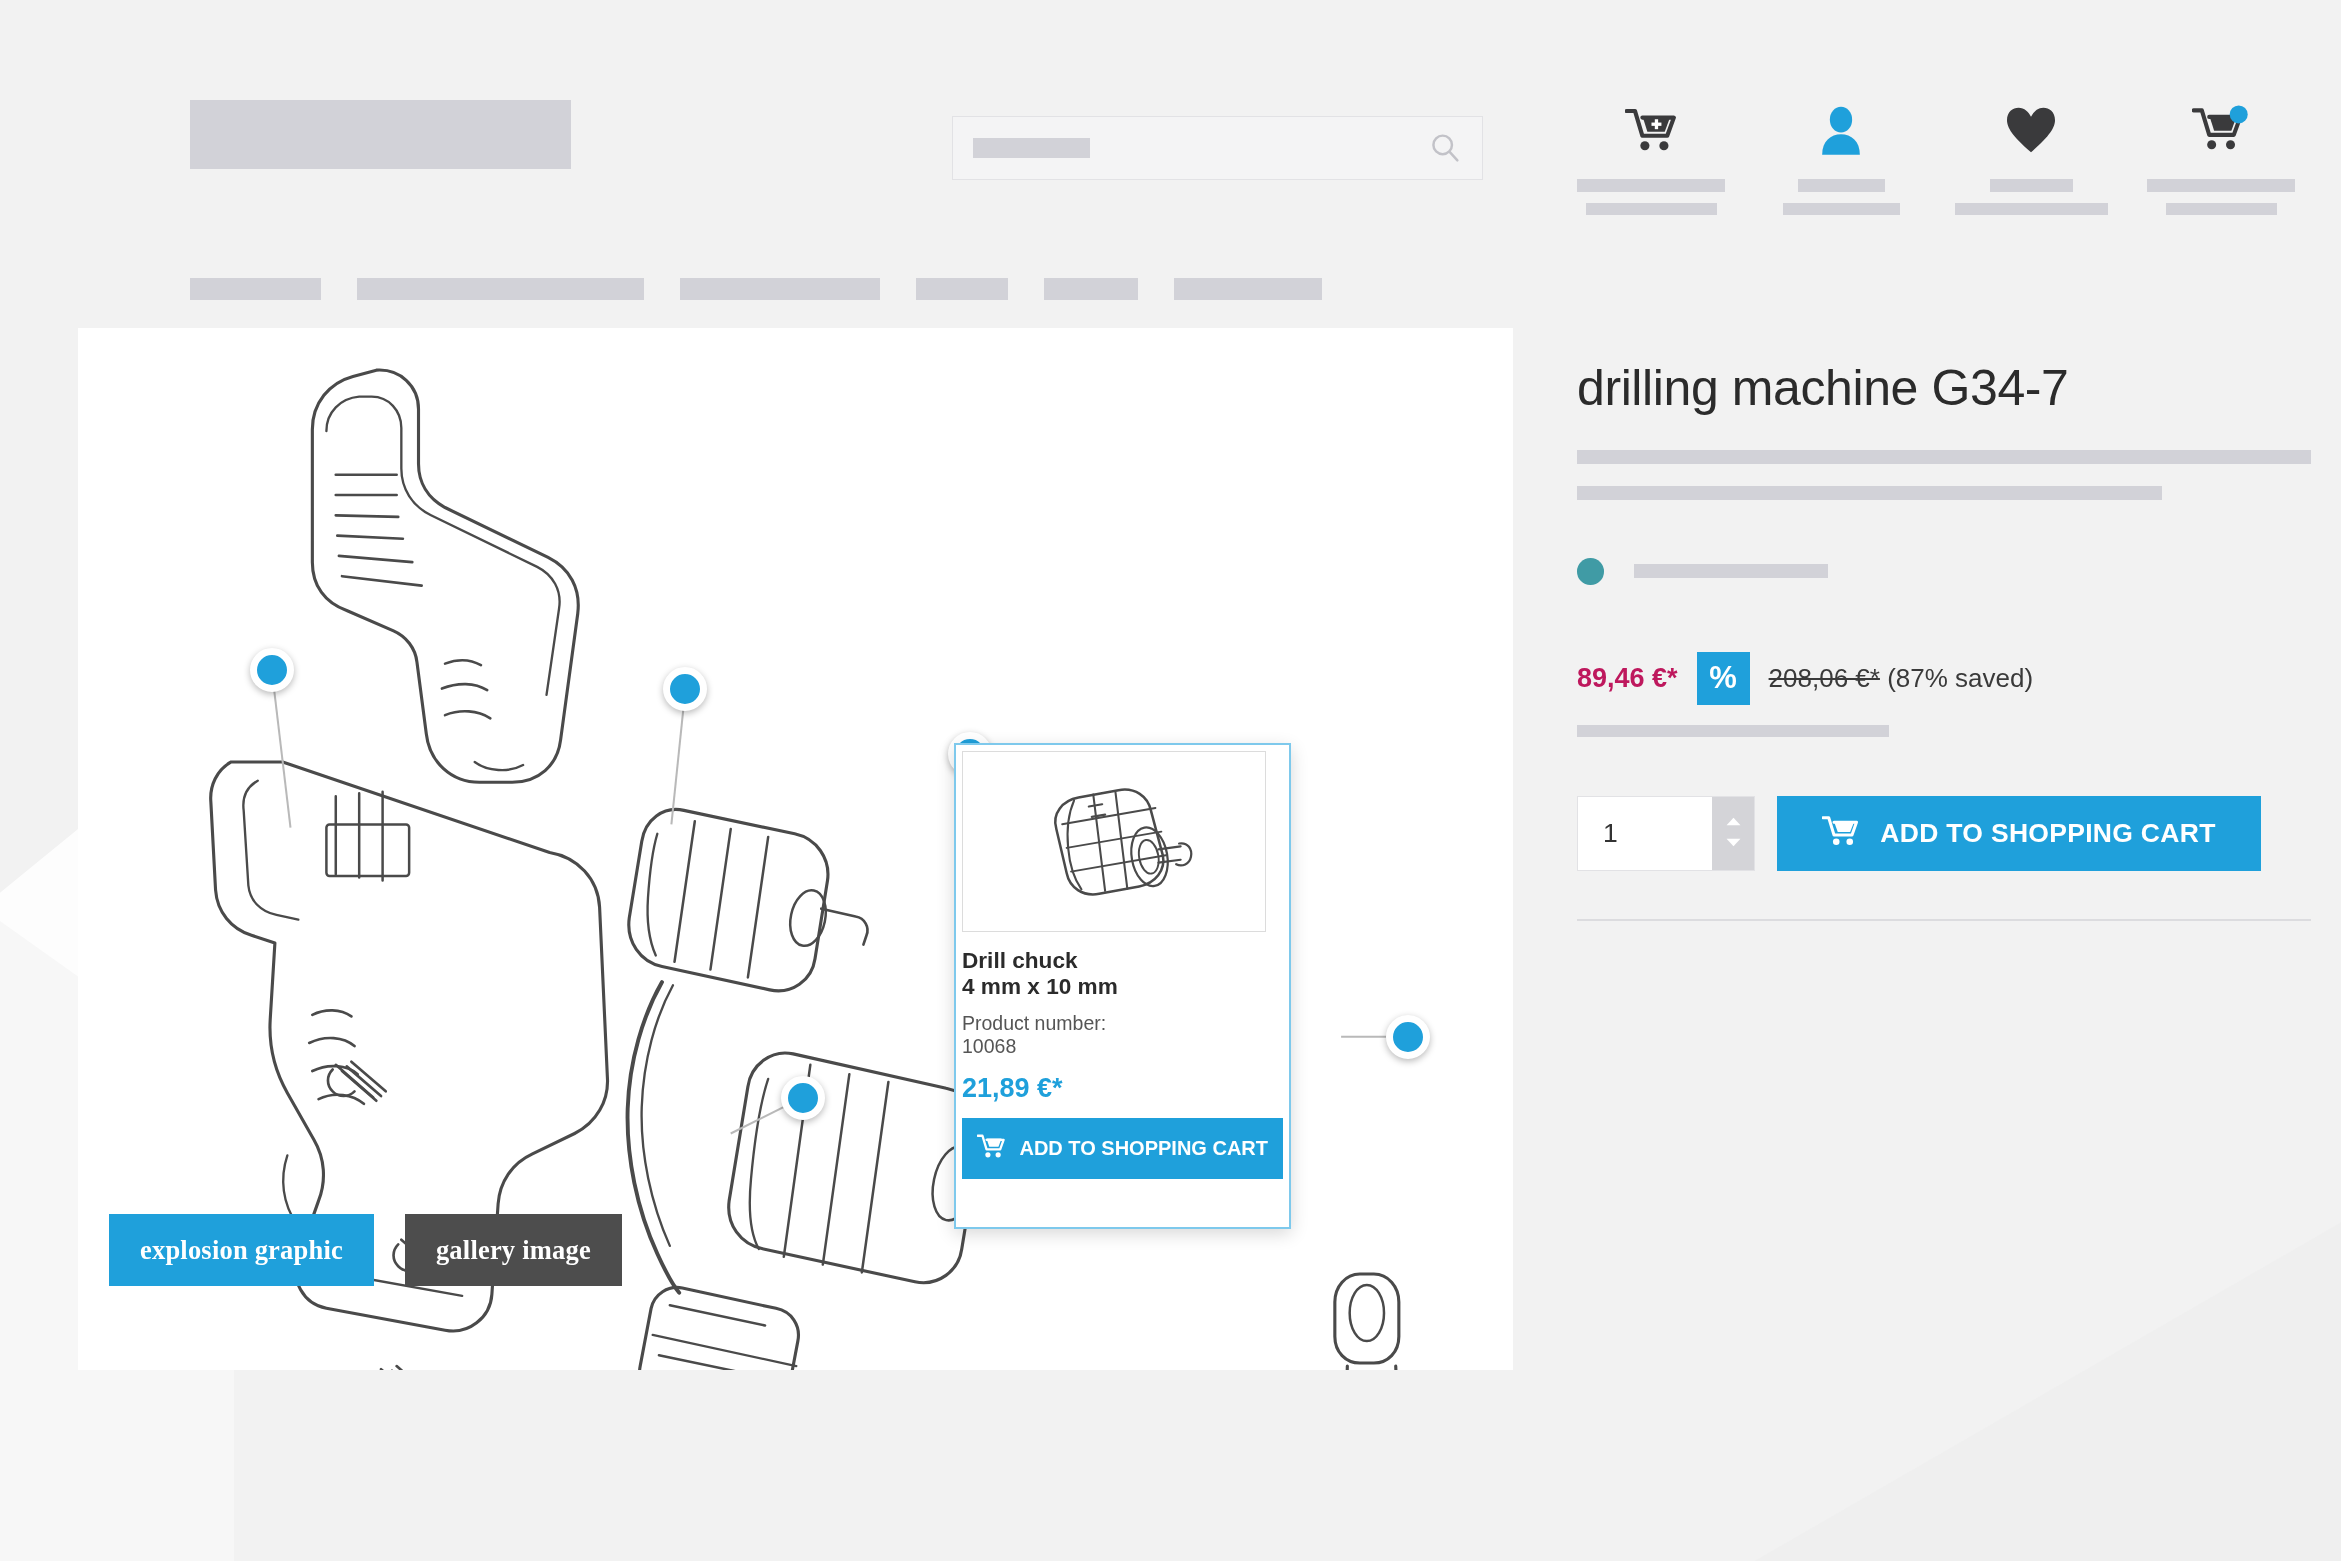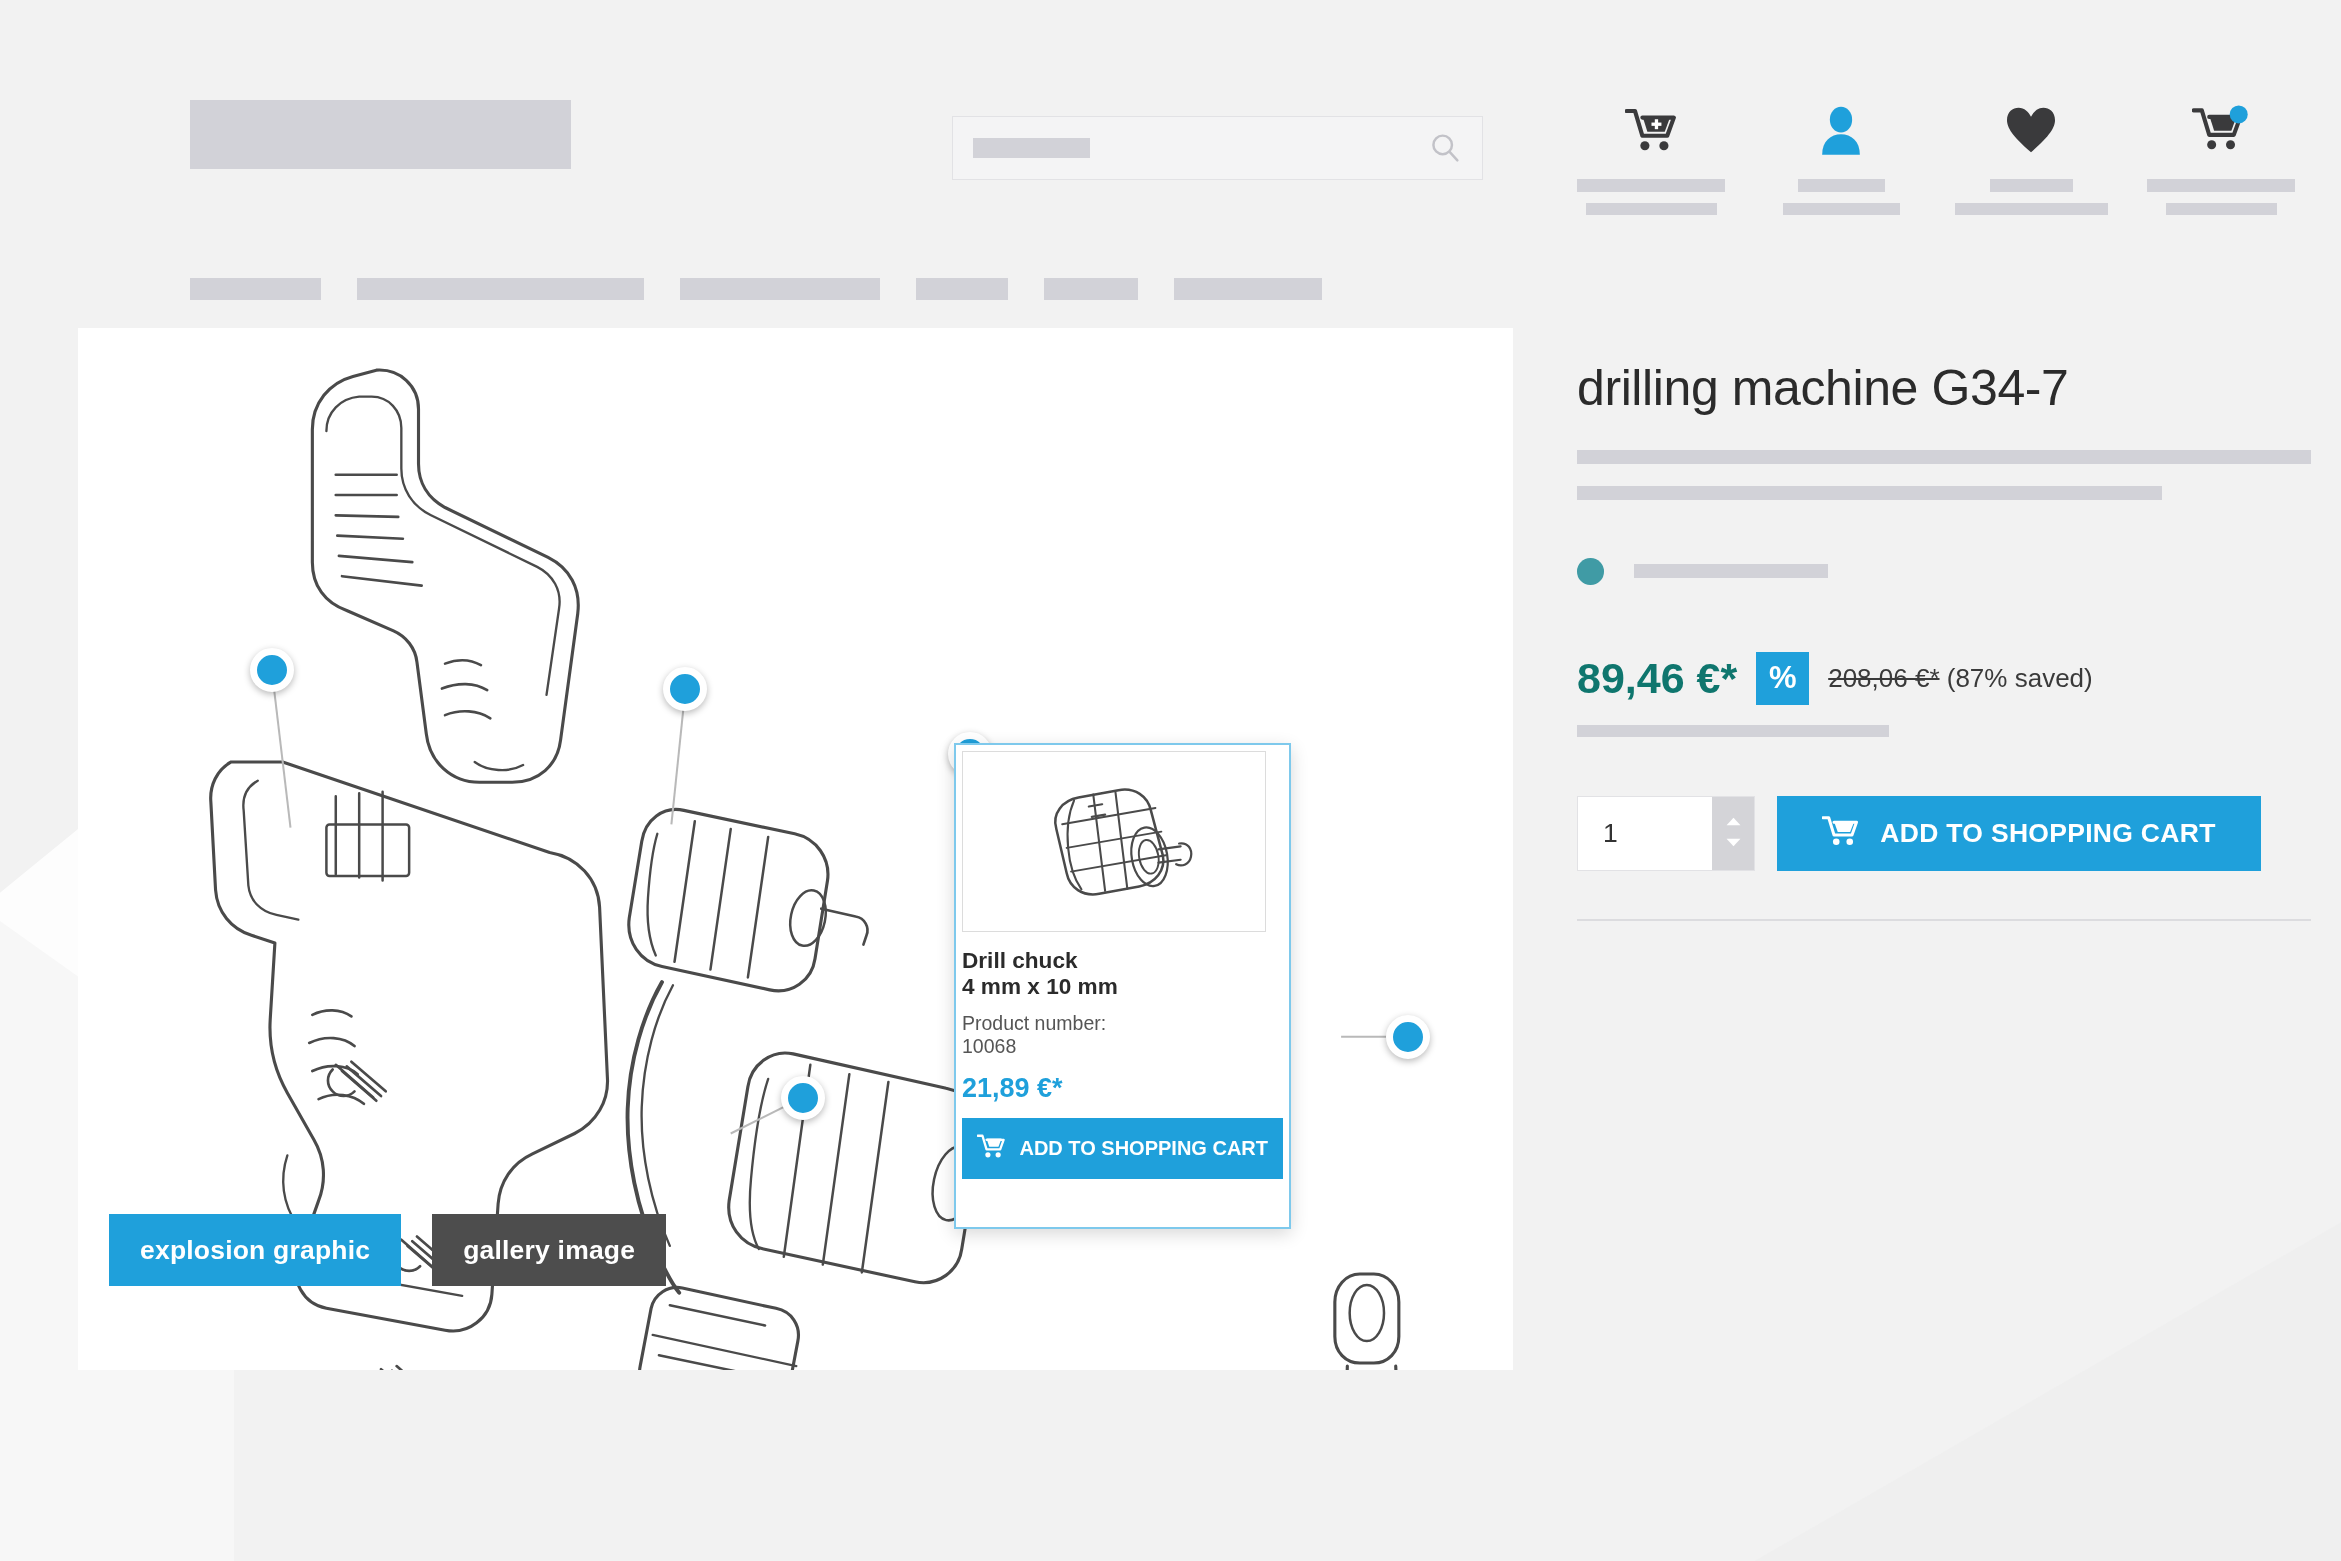--- a/index.html
+++ b/index.html
@@ -69,21 +69,21 @@
   }
   .nav-item { height: 22px; background: #d2d2d8; margin-right: 36px; }
 
   
   .stage {
     position: absolute; left: 78px; top: 328px;
     width: 1435px; height: 1042px; background: #ffffff;
   }
   .stage-svg { position: absolute; left: 0; top: 0; width: 1435px; height: 1042px; }
 
-  .view-tabs { position: absolute; left: 109px; top: 1214px; display: flex; gap: 31px; }
+  .view-tabs { position: absolute; left: 109px; top: 1214px; display: flex; gap: 31px; font-family: Liberation Serif, serif; }
   .view-tab {
     height: 72px; padding: 0 31px;
     display: flex; align-items: center; justify-content: center;
     color: #ffffff; font-weight: bold; font-size: 26.5px;
     letter-spacing: 0.2px; white-space: nowrap; cursor: pointer;
   }
   .view-tab.active { background: #1fa0db; }
   .view-tab.inactive { background: #4d4d4d; }
 
   
@@ -123,21 +123,21 @@
   .product-title {
     font-size: 50px; font-weight: normal; color: #2b2b2b;
     letter-spacing: -0.4px; white-space: nowrap;
   }
   .pp-bar { height: 14px; background: #d2d2d8; }
   .variant-row { display: flex; align-items: center; gap: 30px; margin-top: 58px; }
   .variant-dot { width: 26.5px; height: 26.5px; border-radius: 50%; background: #409ba5; cursor: pointer; }
   .variant-bar { width: 194px; height: 14px; background: #d2d2d8; }
 
   .price-row { display: flex; align-items: center; margin-top: 67px; }
-  .price-now { font-size: 43px; font-weight: bold; color: #0f766e; white-space: nowrap; }
+  .price-now { font-size: 27px; font-weight: bold; color: #be185d; white-space: nowrap; }
   .pct-badge {
     width: 53px; height: 53px; background: #1fa0db; margin: 0 19px;
     display: flex; align-items: center; justify-content: center;
     color: #fff; font-size: 31px; font-weight: bold;
   }
   .price-old {
     font-size: 26px; color: #3a3a3a; white-space: nowrap;
   }
   .price-old s { text-decoration: line-through; }
 

